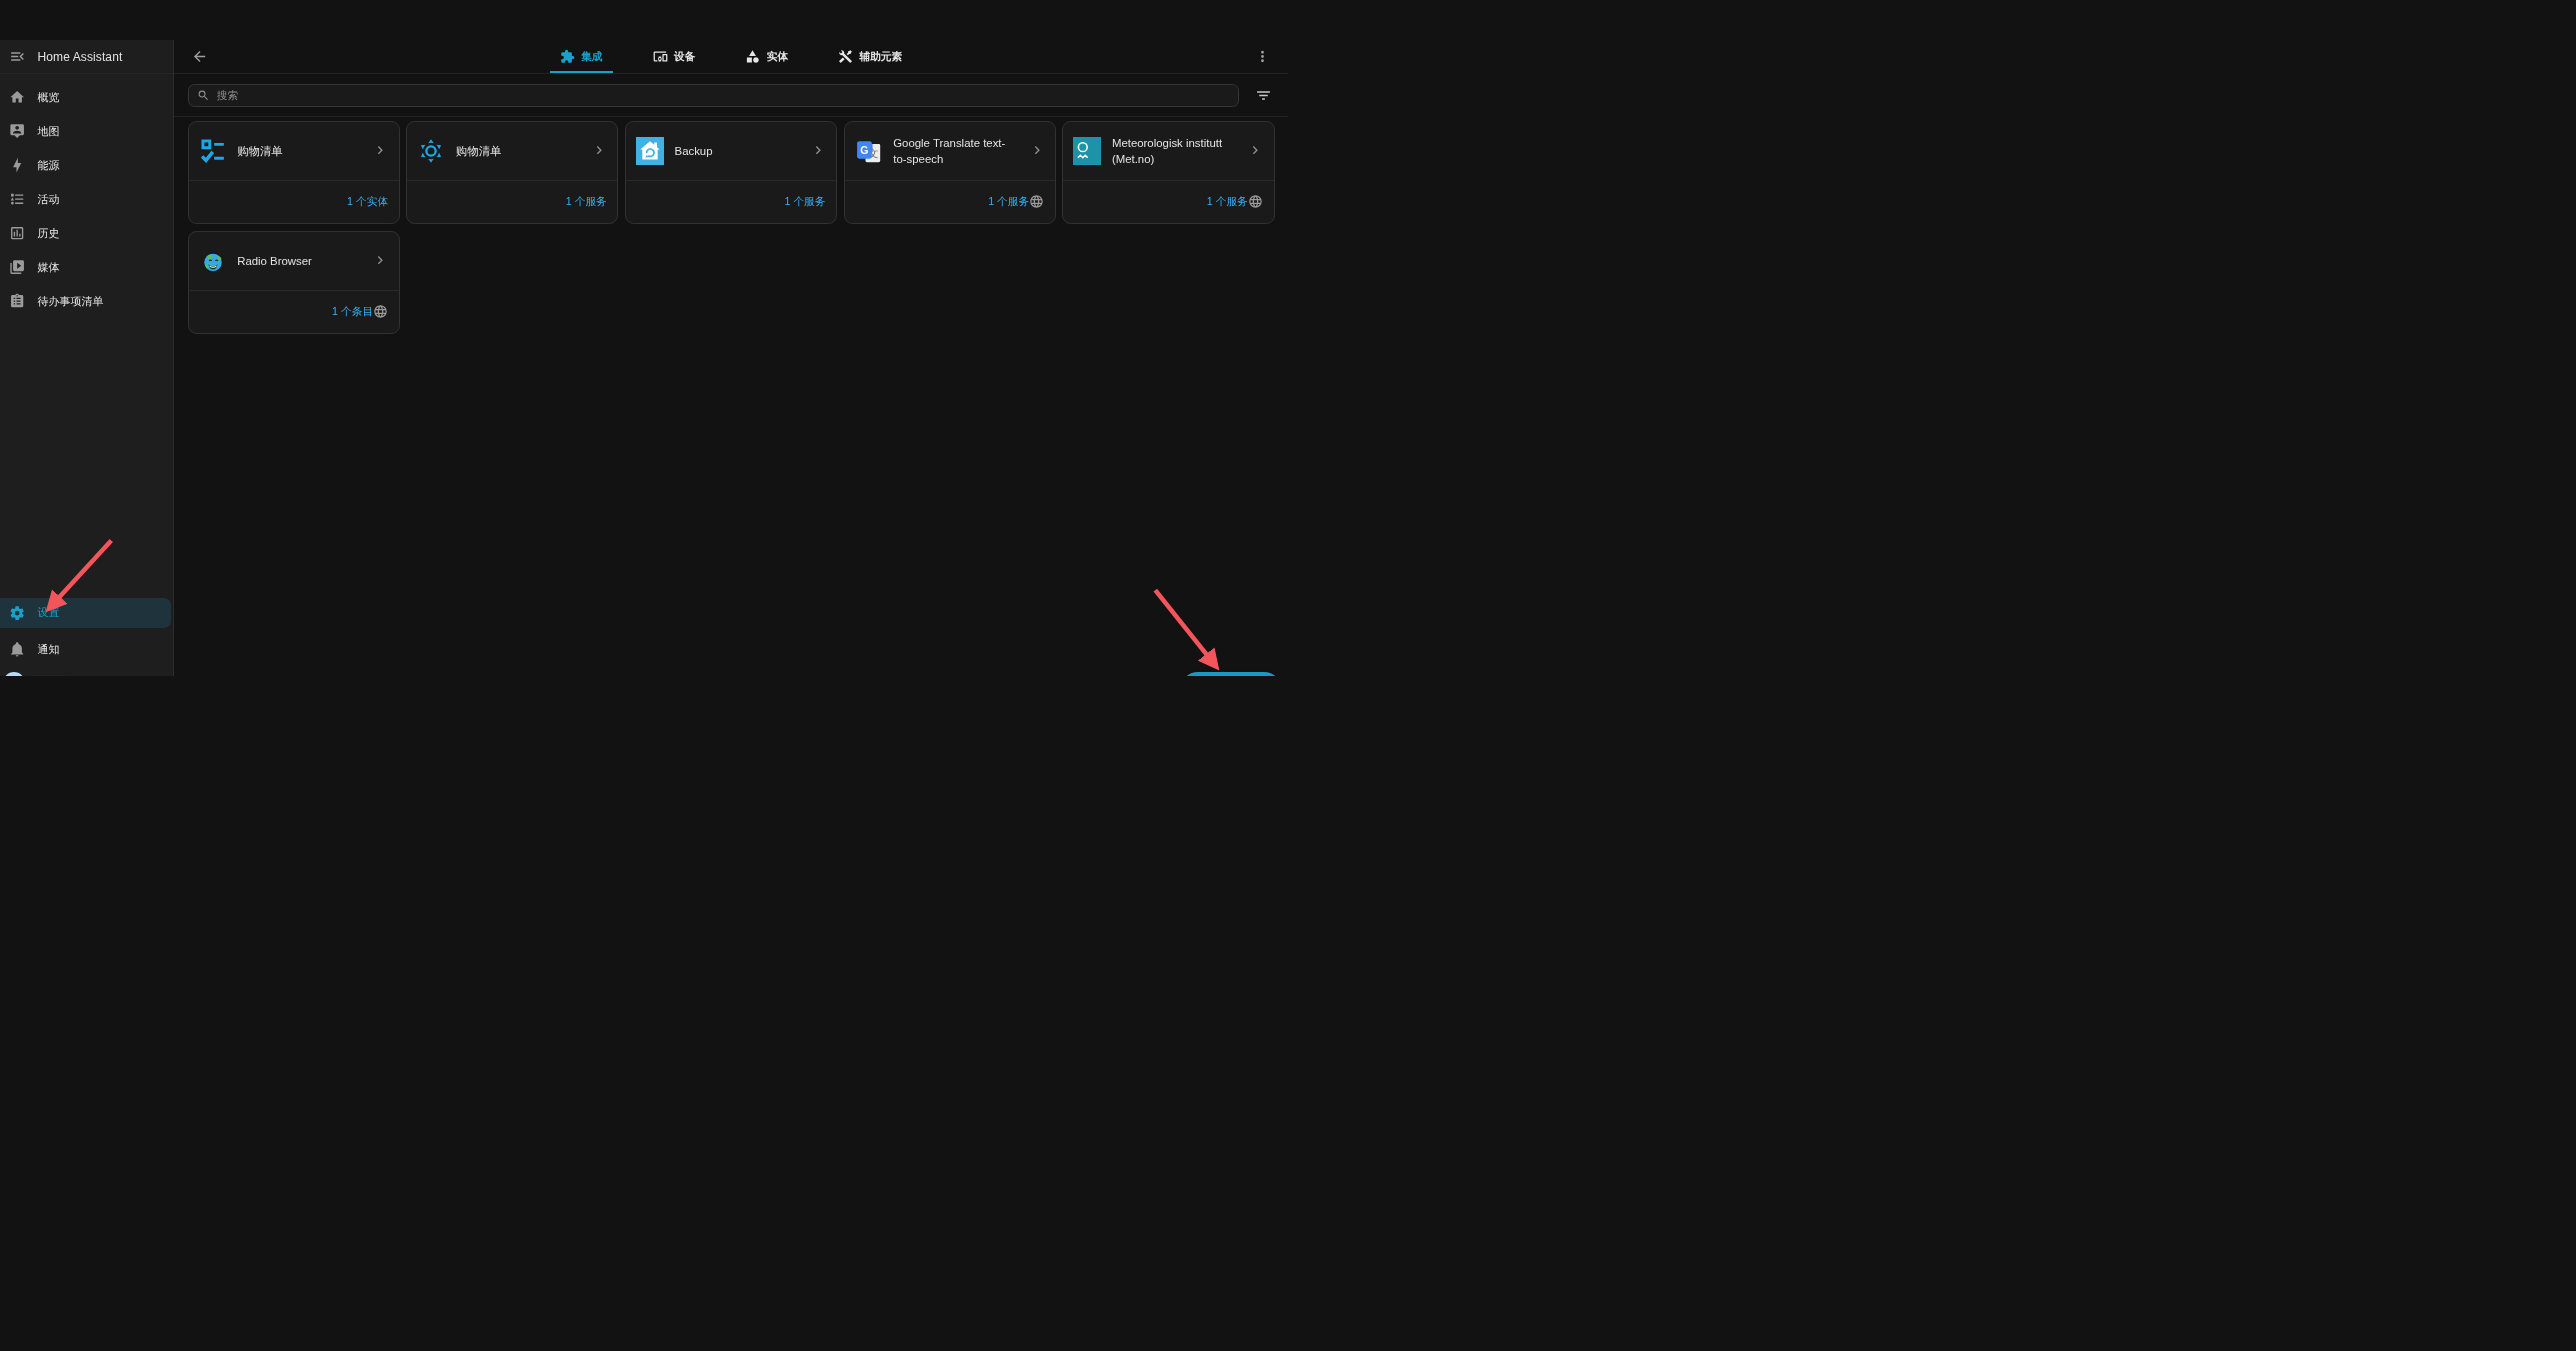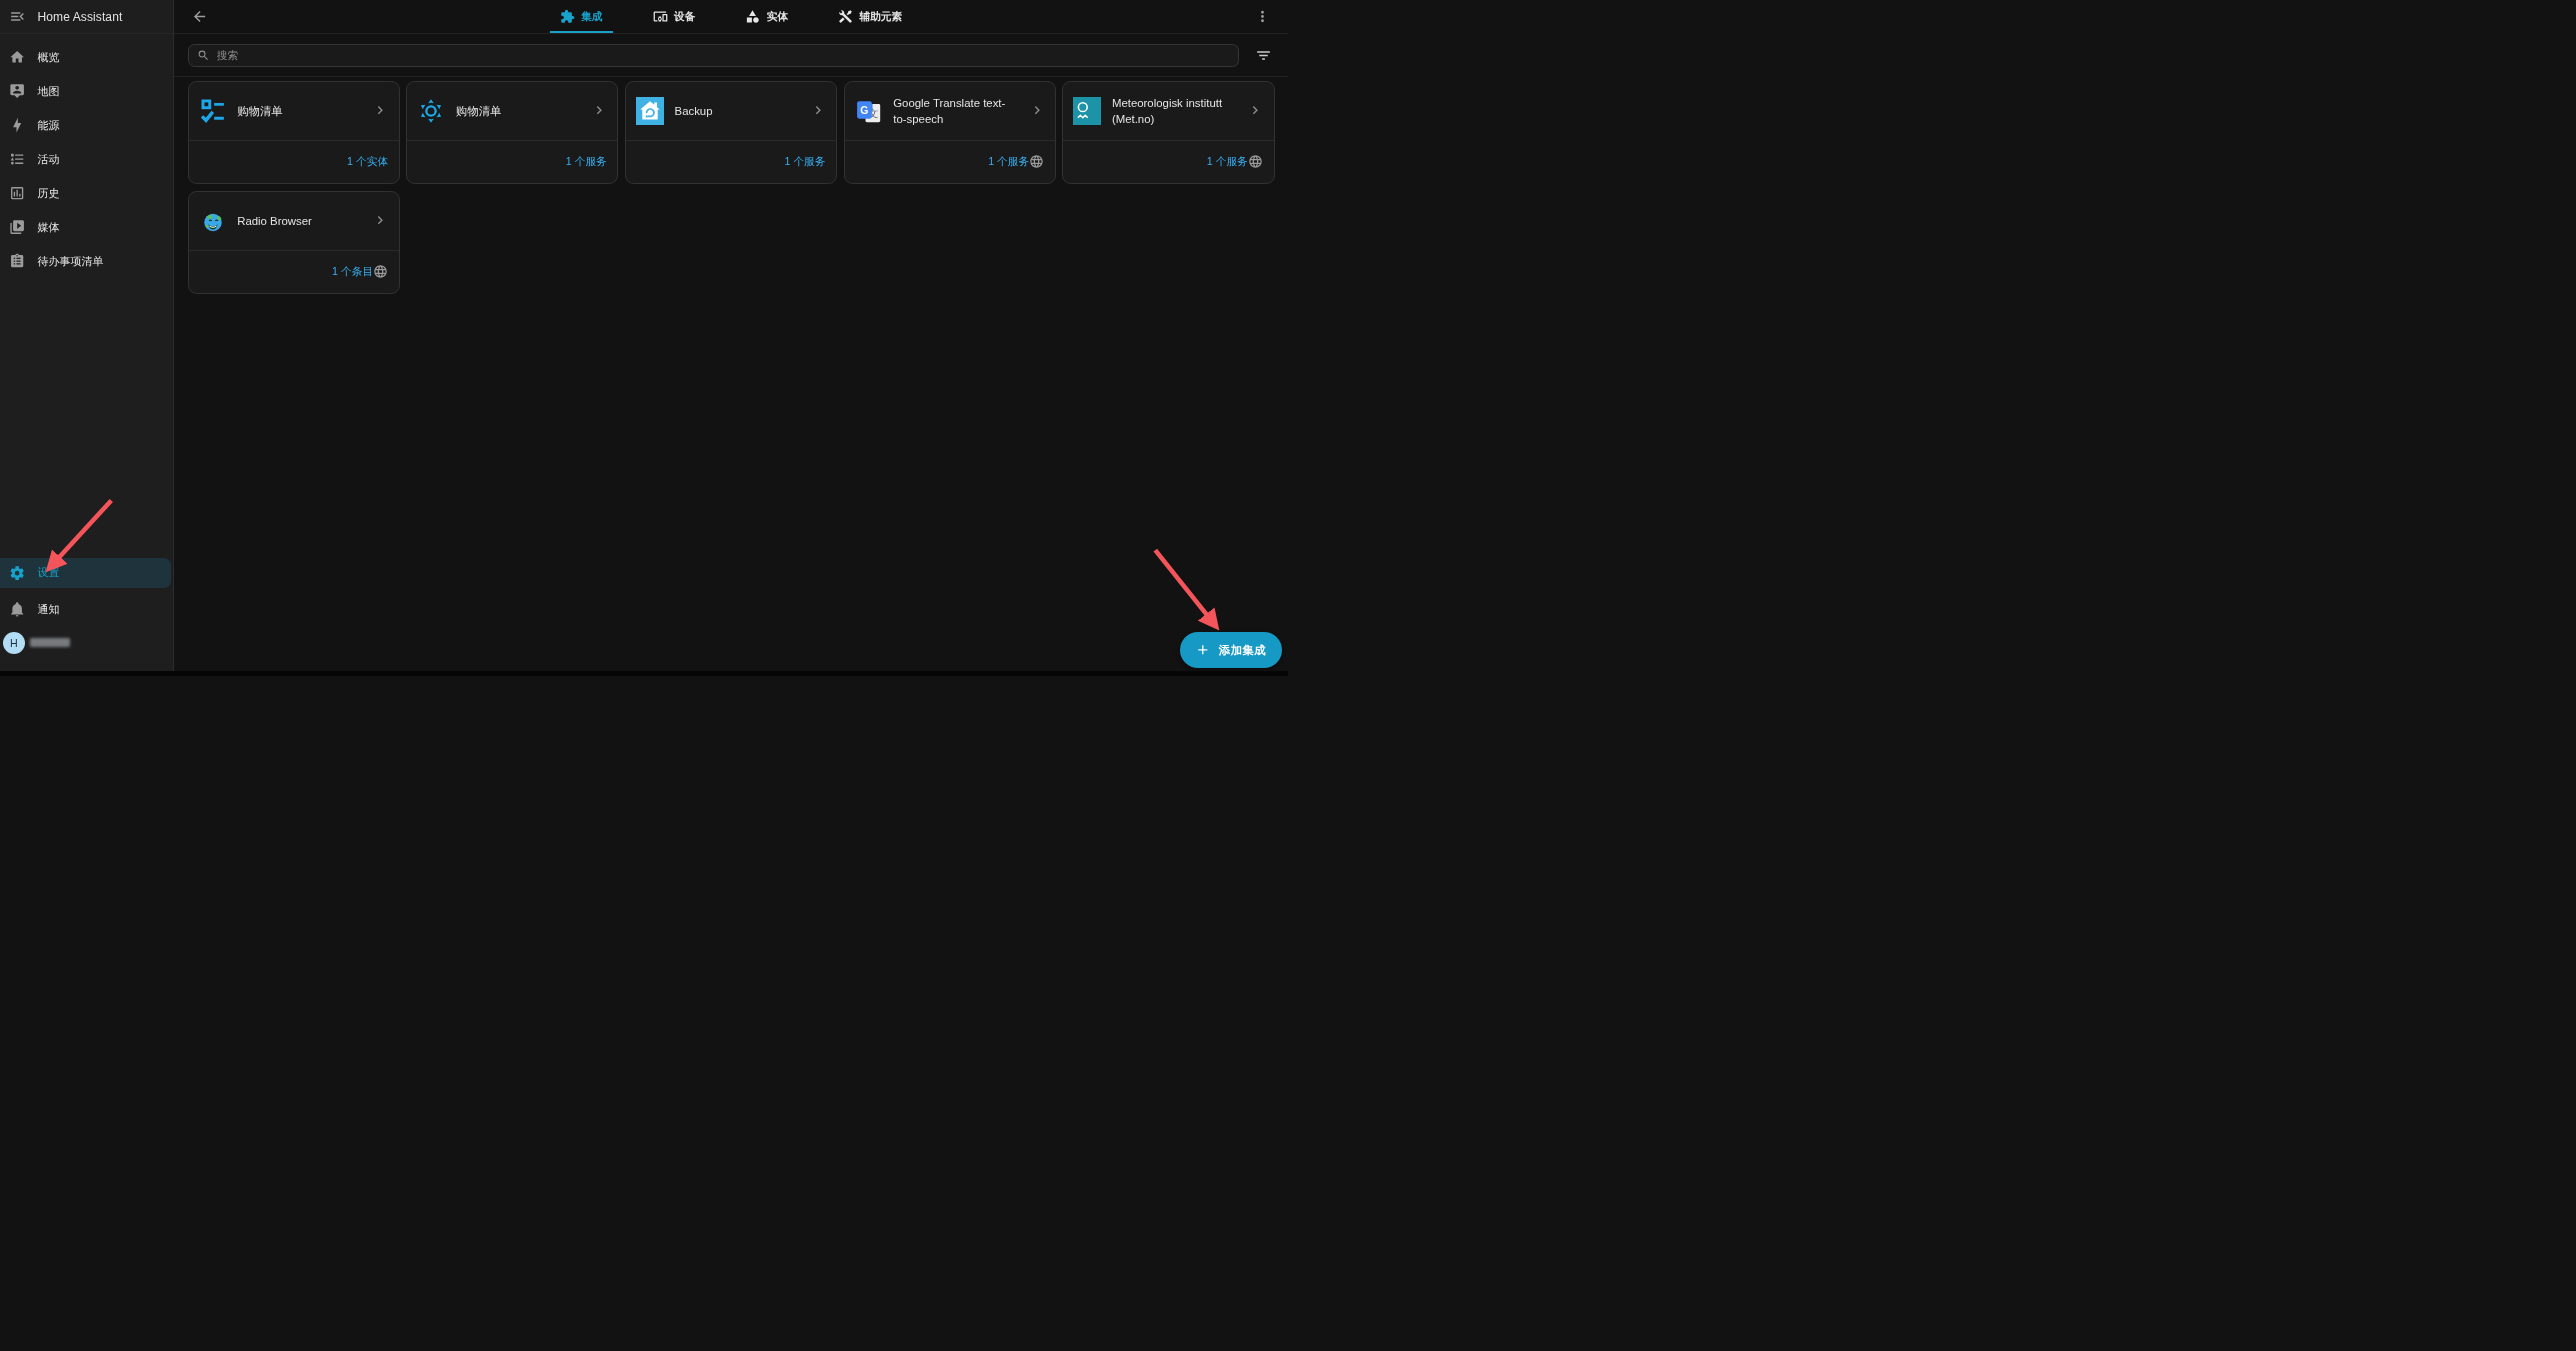--- a/index.html
+++ b/index.html
@@ -2,21 +2,21 @@
 <html style="font-size:11.4px"><head>
 <meta charset="utf-8">
 <style>
   :root{
     --bg:#121212; --panel:#1e1e1e; --card:#1a1a1a; --border:#323232; --divider:#2a2a2a;
     --text:#e7e7e7; --muted:#9b9b9b; --accent:#18a2cb; --link:#38b0f1; --arrow:#f4555b;
   }
   *{box-sizing:border-box; margin:0; padding:0;}
   html,body{width:1288px;height:676px;overflow:hidden;}
   body{background:var(--bg); font-family:"Liberation Sans", sans-serif; color:var(--text);}
-  .app{position:relative;width:1288px;height:676px;display:flex;}
+  .app{position:relative;width:1288px;height:676px;display:flex;margin-top:40px;}
 
   
   .sidebar{position:relative;width:174px;height:100%;background:var(--panel);border-right:0.7px solid #2c2c2c;flex:0 0 174px;}
   .sb-header{height:34px;display:flex;align-items:center;padding:0 9.2px;border-bottom:0.7px solid #262626;gap:11.4px;}
   .sb-title{font-size:12px;color:#e3e3e3;letter-spacing:0.1px;}
   .icon{display:inline-flex;align-items:center;justify-content:center;color:var(--muted);flex:0 0 auto;}
   .icon svg{width:16.3px;height:16.3px;fill:currentColor;display:block;}
   .nav{margin-top:6.4px;}
   .nav-item{height:34px;display:flex;align-items:center;padding:0 9.2px;gap:12px;cursor:pointer;}
   .nav-item .label{font-size:11px;color:#e8e8e8;}

